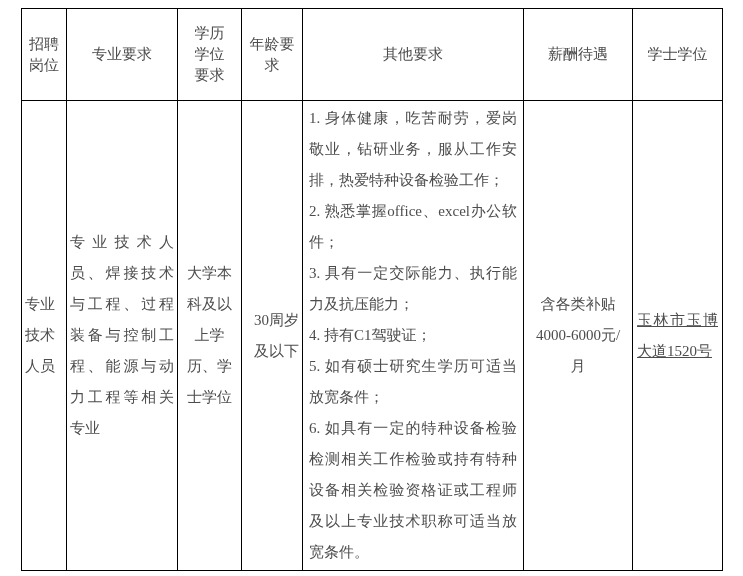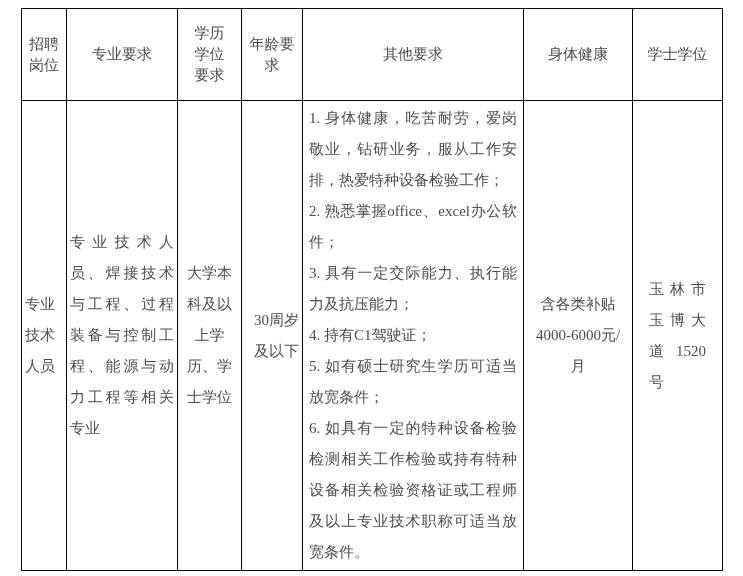--- a/index.html
+++ b/index.html
@@ -39,21 +39,21 @@
     padding: 0 2px;
     font-family: Liberation Serif, serif;
   }
   .recruit td { line-height: 31px; }
   td.c1 {  padding: 0 3px; }
   td.c2 { text-align: justify; padding: 0 3px; }
   td.c3 { text-align: center;  padding: 8px 3px; }
   td.c4 { text-align: right;  padding: 0 3px; }
   td.c5 { text-align: justify; white-space: pre-line; padding: 2px 6px; }
   td.c6 { text-align: center;  padding: 12px 6px; }
-  td.c7 { text-align: justify; padding: 0 16px; }
+  td.c7 { text-align: justify; padding: 0 4px; text-decoration: underline; }
 </style>
 </head>
 <body>
 
 <div class="page">
   <table class="recruit">
     <colgroup>
       <col style="width:45px">
       <col style="width:111px">
       <col style="width:64px">
@@ -66,21 +66,21 @@
       <tr class="head">
         <th class="c1">招聘
 岗位</th>
         <th class="c2">专业要求</th>
         <th class="c3">学历
 学位
 要求</th>
         <th class="c4">年龄要
 求</th>
         <th class="c5">其他要求</th>
-        <th class="c6">身体健康</th>
+        <th class="c6">薪酬待遇</th>
         <th class="c7">学士学位</th>
       </tr>
       <tr class="bodyrow">
         <td class="c1">专业技术人员</td>
         <td class="c2">专业技术人员、焊接技术与工程、过程装备与控制工程、能源与动力工程等相关专业</td>
         <td class="c3">大学本科及以上学历、学士学位</td>
         <td class="c4">30周岁及以下</td>
         <td class="c5">1. 身体健康，吃苦耐劳，爱岗敬业，钻研业务，服从工作安排，热爱特种设备检验工作；
 2. 熟悉掌握office、excel办公软件；
 3. 具有一定交际能力、执行能力及抗压能力；

